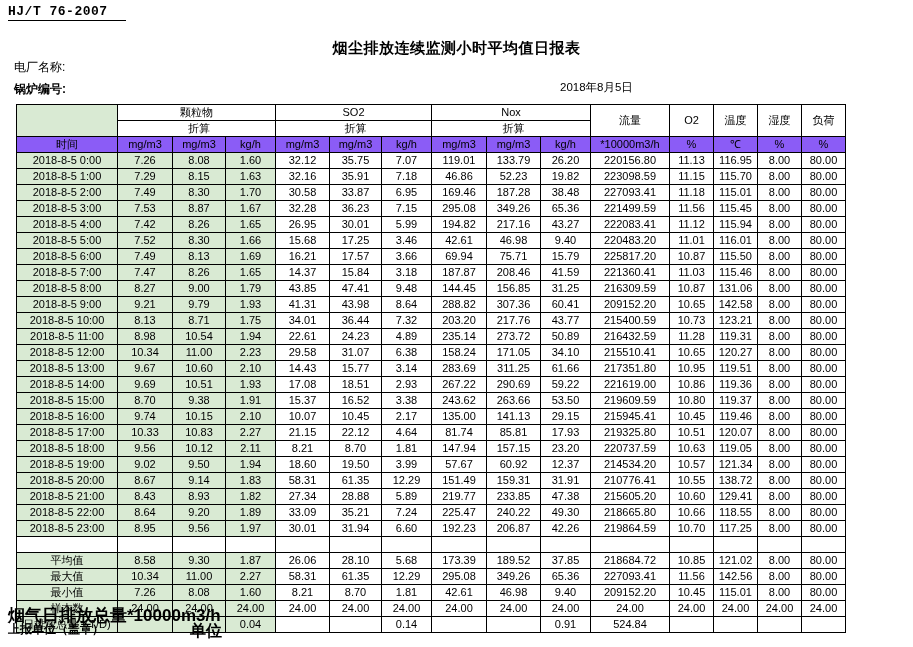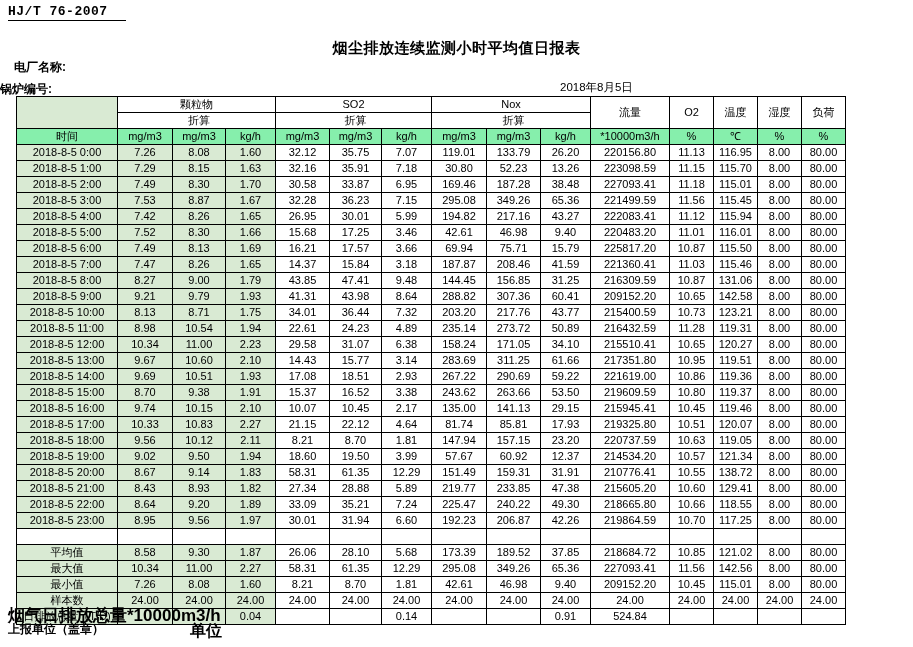--- a/index.html
+++ b/index.html
@@ -42,59 +42,59 @@
     font-size: 15px;
     font-weight: bold;
     letter-spacing: 0.5px;
     margin-top: 18px;
   }
   .label-plant {
     position: absolute;
     left: 14px;
     top: 59px;
     font-size: 12px;
-    font-weight: bold;
+    font-weight: normal;
   }
   .label-boiler {
     position: absolute;
-    left: 0;
+    left: 14px;
     top: 81px;
     font-size: 12px;
     font-weight: bold;
   }
   .label-date {
     position: absolute;
     left: 560px;
     top: 80px;
     font-size: 11.5px;
   }
   table.report {
     position: absolute;
     left: 16px;
-    top: 96px;
+    top: 104px;
     border-collapse: collapse;
     table-layout: fixed;
   }
   table.report td, table.report th {
     border: 1px solid #000000;
     font-size: 11px;
     font-weight: normal;
     text-align: center;
     padding: 0;
     height: 15px;
     line-height: 15px;
     white-space: nowrap;
     overflow: hidden;
   }
   .grp-head {
     background: #ffffff;
     font-size: 11px;
   }
   .unit-row td {
-    background: #86efac;
+    background: #8b5cf6;
     font-size: 10.5px;
   }
   .time-hdr {
     background: #d9ead3;
     font-size: 11.5px;
   }
   .unit-green {
     background: #d9ead3;
     font-size: 10.5px;
   }
@@ -221,23 +221,23 @@
         <td>80.00</td>
       </tr>
       <tr class="data-row">
         <td class="tcell">2018-8-5 1:00</td>
         <td class="tcell">7.29</td>
         <td class="tcell">8.15</td>
         <td class="tcell">1.63</td>
         <td>32.16</td>
         <td>35.91</td>
         <td>7.18</td>
-        <td>30.80</td>
+        <td>46.86</td>
         <td>52.23</td>
-        <td>13.26</td>
+        <td>19.82</td>
         <td>223098.59</td>
         <td>11.15</td>
         <td>115.70</td>
         <td>8.00</td>
         <td>80.00</td>
       </tr>
       <tr class="data-row">
         <td class="tcell">2018-8-5 2:00</td>
         <td class="tcell">7.49</td>
         <td class="tcell">8.30</td>

